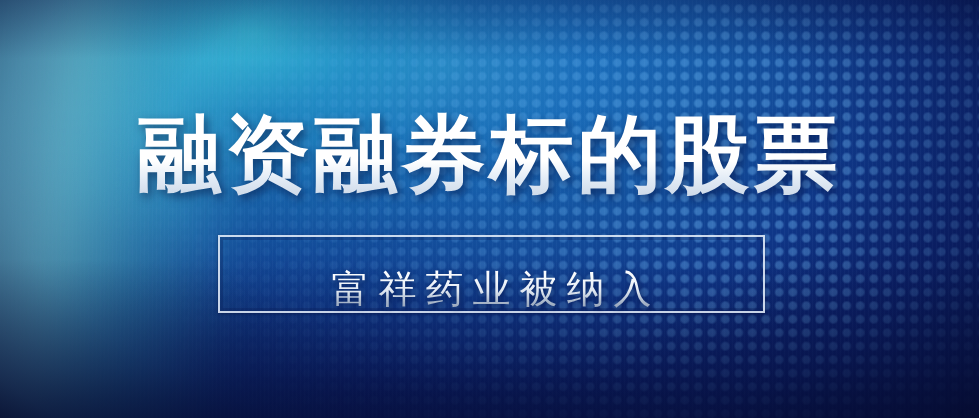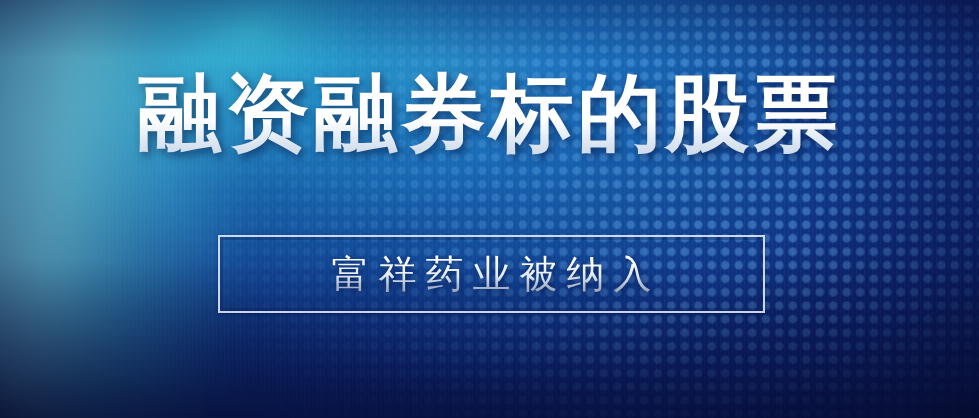--- a/index.html
+++ b/index.html
@@ -157,21 +157,21 @@
   
   #content {
     position: absolute;
     inset: 0;
     display: flex;
     flex-direction: column;
     align-items: center;
   }
 
   #headline {
-    margin-top: 70px;
+    margin-top: 111px;
     font-family: "Liberation Sans", "DejaVu Sans", sans-serif;
     font-weight: bold;
     font-size: 84px;
     line-height: 86px;
     letter-spacing: 4px;
     color: #ffffff;
     white-space: nowrap;
     background: linear-gradient(180deg, #ffffff 0%, #ffffff 58%, #e3ecf6 78%, #cdd9e8 100%);
     -webkit-background-clip: text;
     background-clip: text;
@@ -184,21 +184,21 @@
     left: 218px;
     top: 235px;
     width: 547px;
     height: 78px;
     box-sizing: border-box;
     border: 2px solid rgba(226,236,248,0.88);
     box-shadow:
       inset 0 0 0 3px rgba(10,30,90,0.30),
       0 1px 3px rgba(4,12,52,0.45);
     display: flex;
-    align-items: center;
+    align-items: flex-end;
     justify-content: center;
   }
 
   #subtitle {
     font-family: "Liberation Serif", "DejaVu Serif", serif;
     font-size: 38px;
     line-height: 44px;
     letter-spacing: 9px;
     text-indent: 9px;
     white-space: nowrap;

